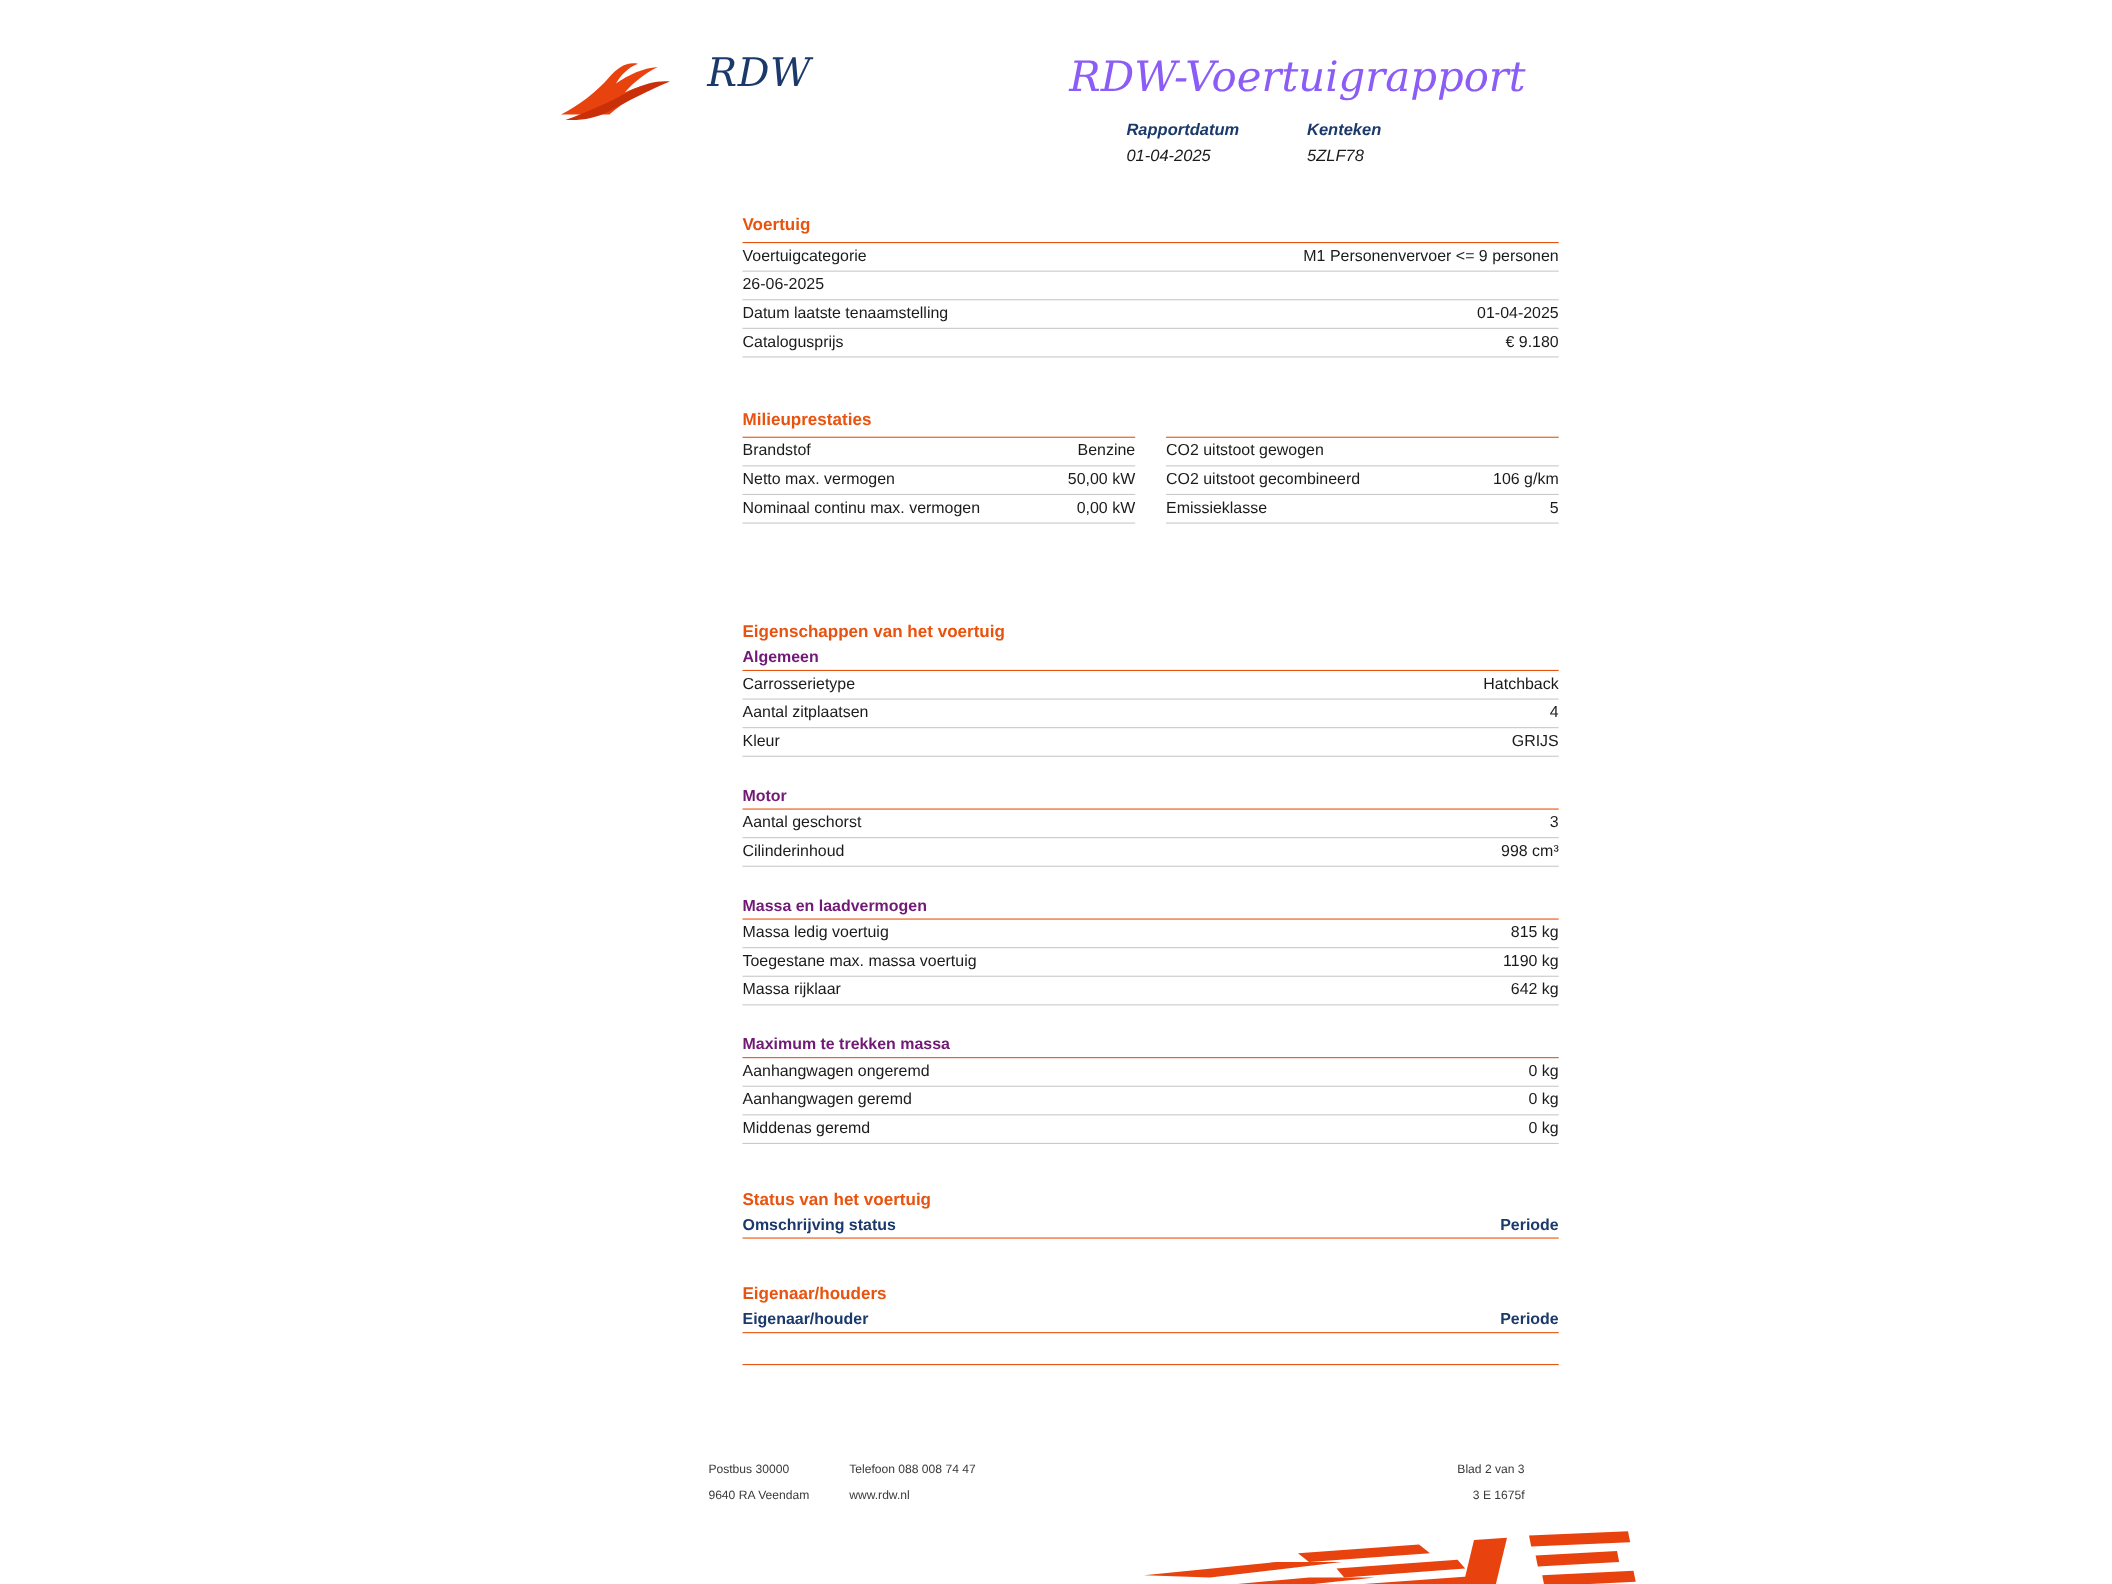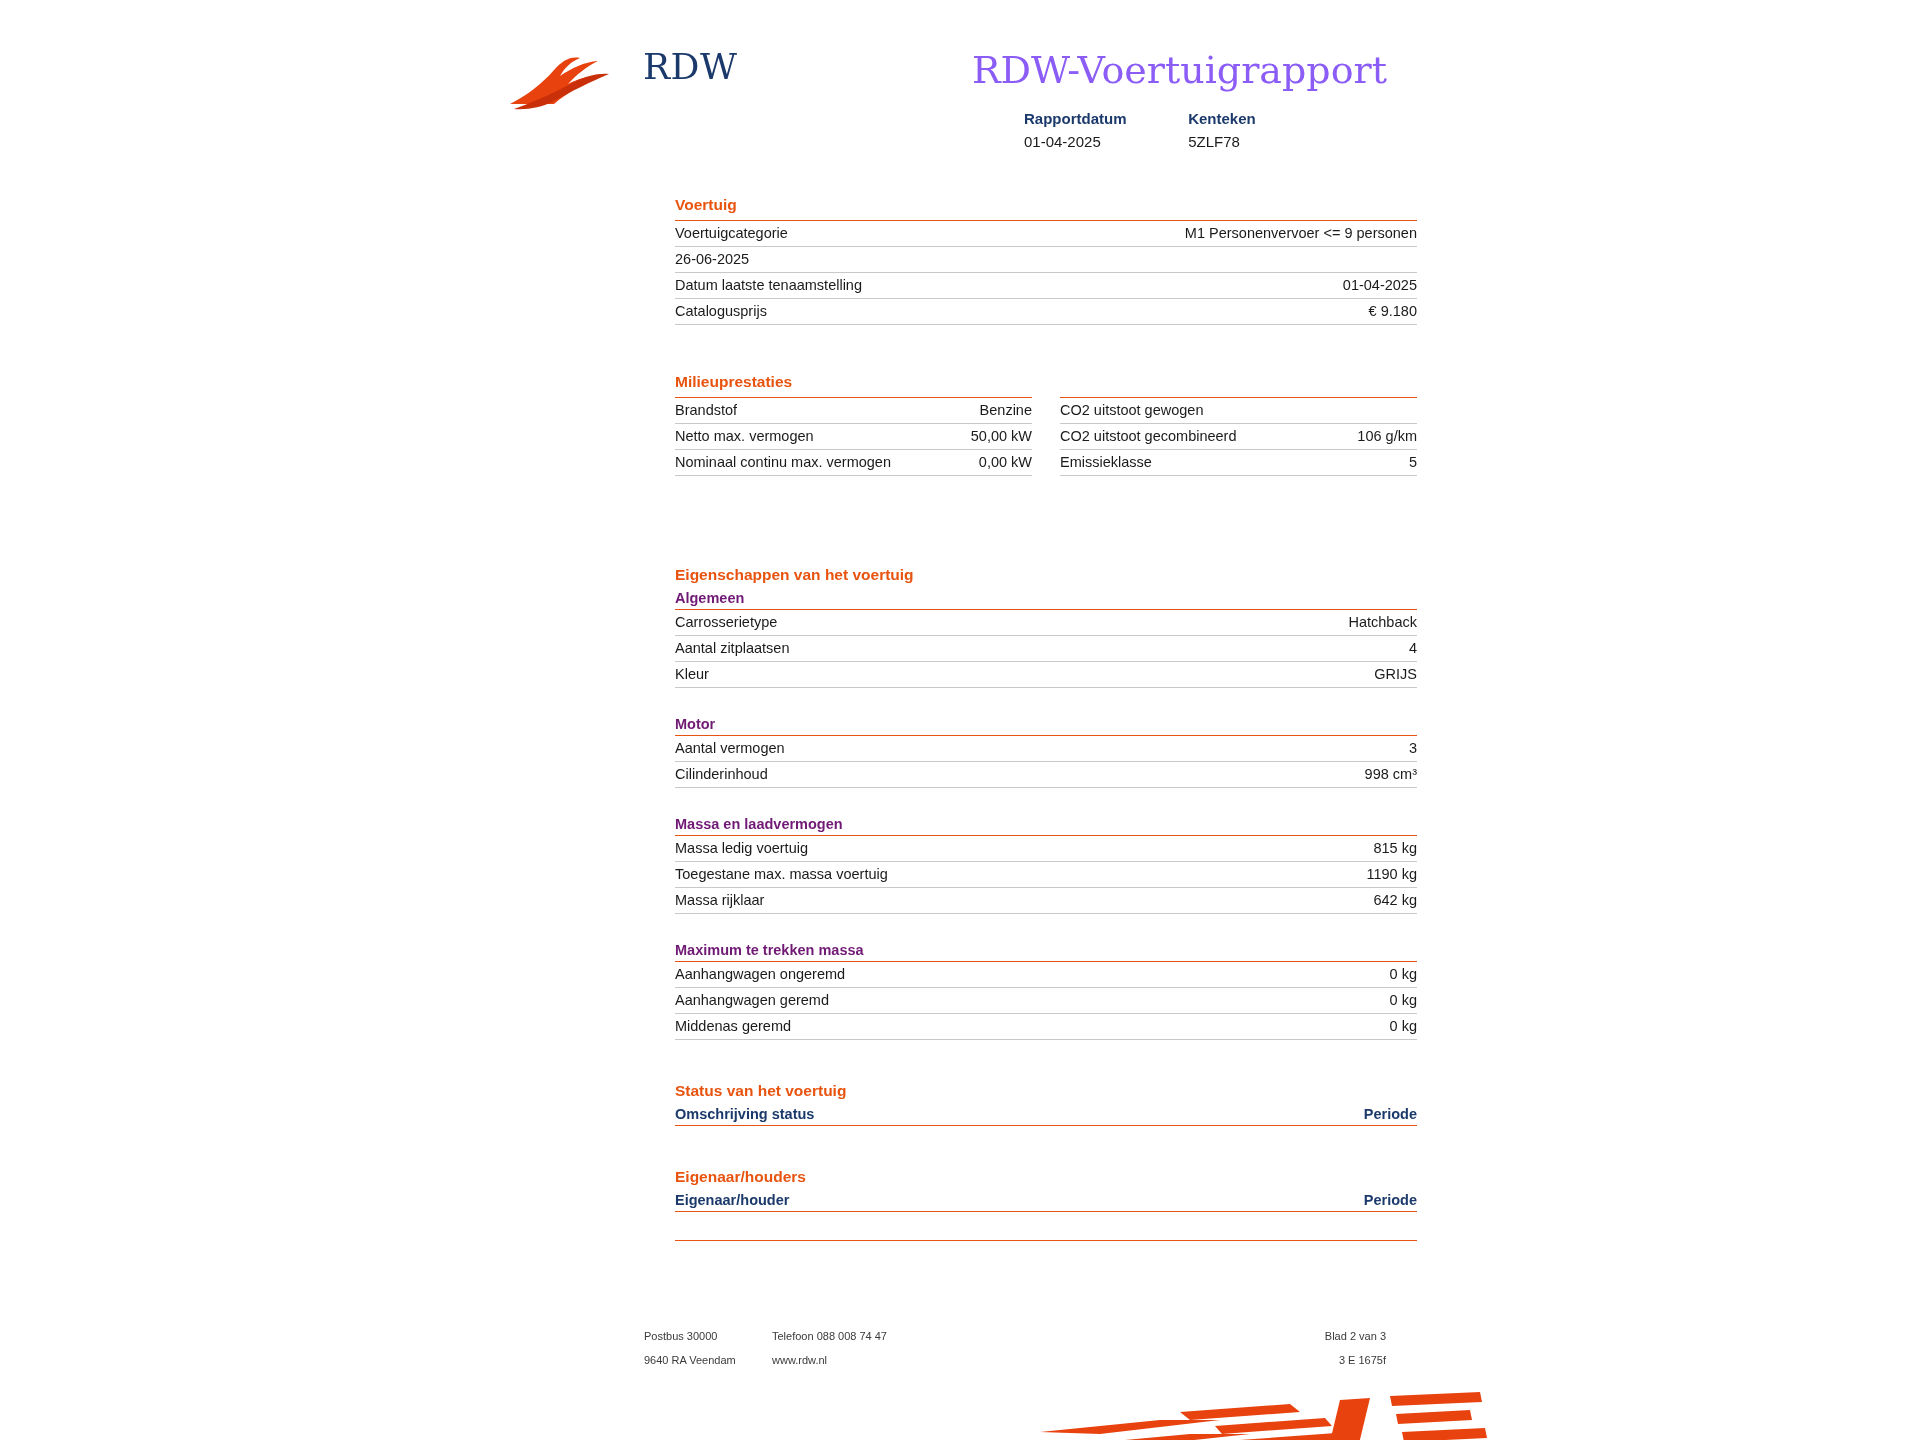--- a/index.html
+++ b/index.html
@@ -21,20 +21,21 @@
     height: 1440px;
   }
 
   
   .header {
     position: absolute;
     left: 0;
     top: 0;
     width: 1728px;
     height: 180px;
+    font-style: italic;
   }
   .logo-mark {
     position: absolute;
     left: 508px;
     top: 52px;
     width: 105px;
     height: 62px;
   }
   .logo-word {
     position: absolute;
@@ -276,21 +277,21 @@
       </div>
       <div class="row">
         <span class="k">Kleur</span>
         <span class="v">GRIJS</span>
       </div>
 
       <div class="spacer-md"></div>
 
       <div class="sub-title">Motor</div>
       <div class="row">
-        <span class="k">Aantal vermogen</span>
+        <span class="k">Aantal geschorst</span>
         <span class="v">3</span>
       </div>
       <div class="row">
         <span class="k">Cilinderinhoud</span>
         <span class="v">998 cm³</span>
       </div>
 
       <div class="spacer-md"></div>
 
       <div class="sub-title">Massa en laadvermogen</div>

